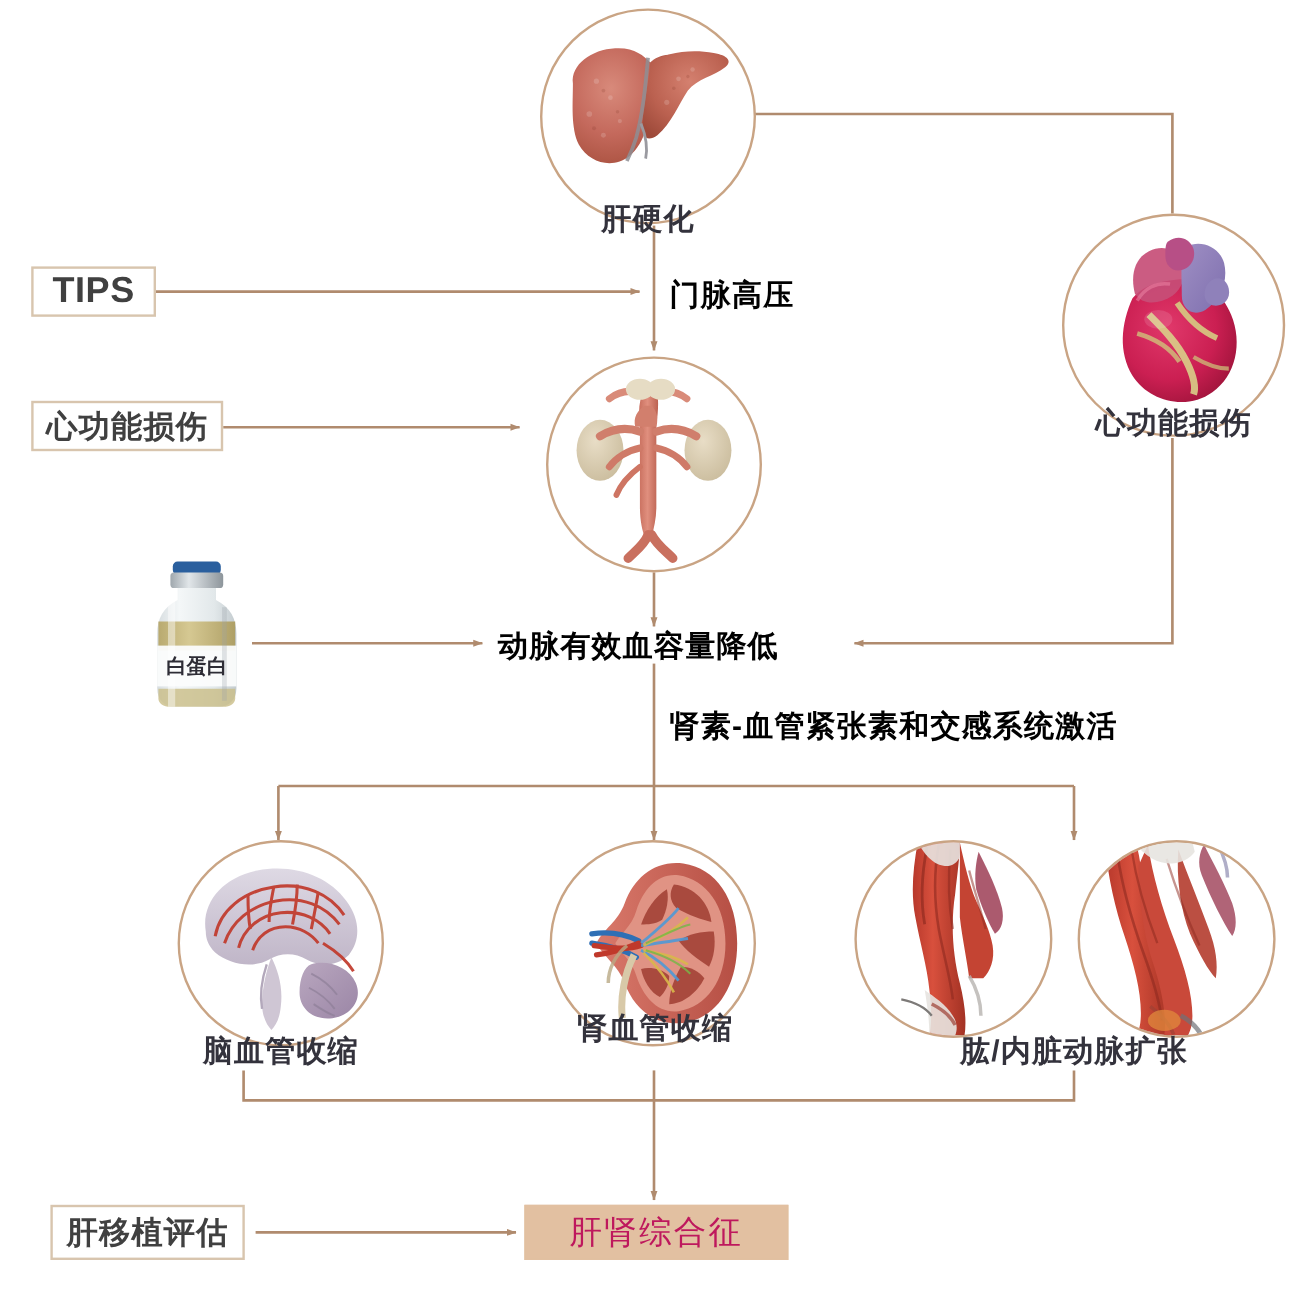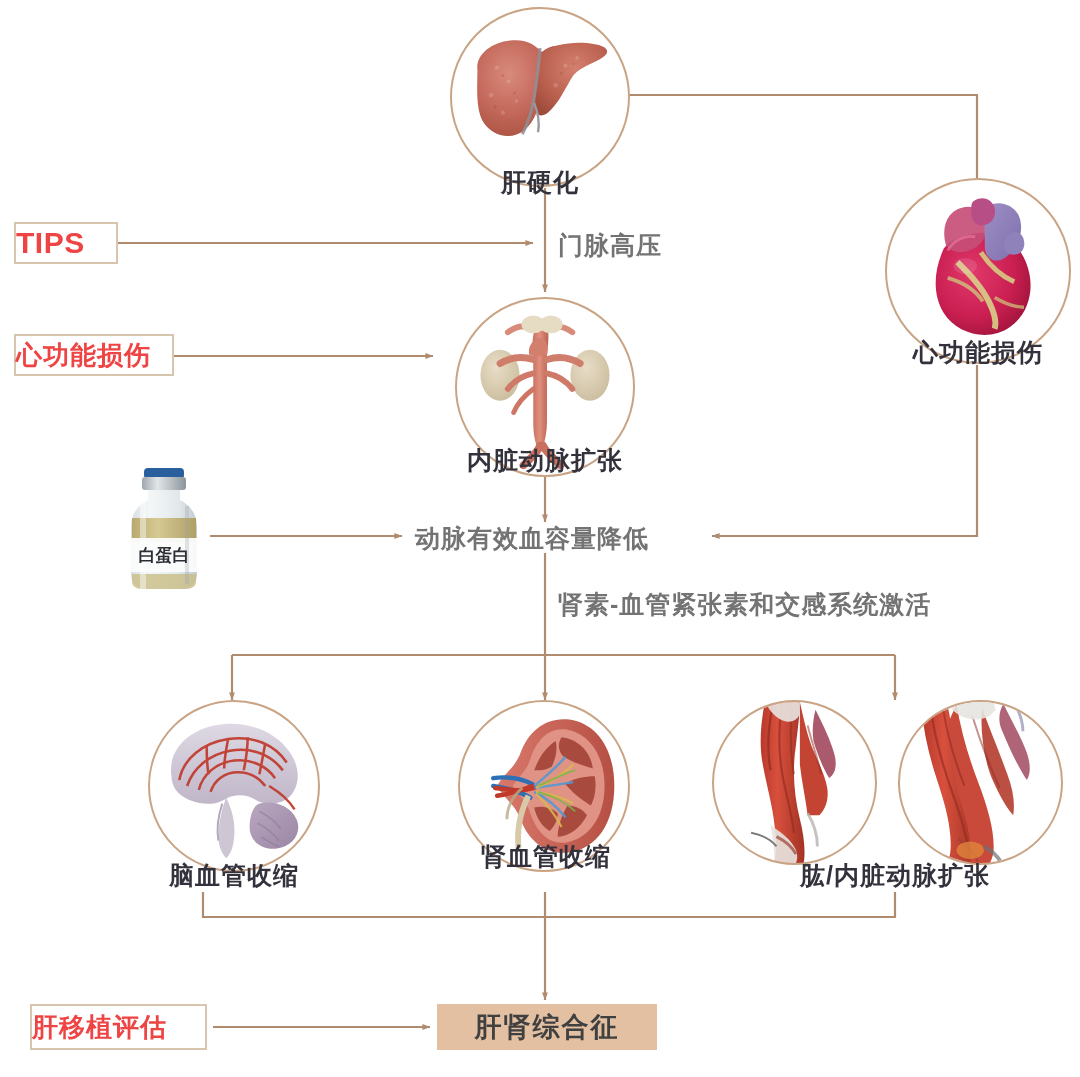--- a/index.html
+++ b/index.html
@@ -34,55 +34,56 @@
     color:#33323c;
     font-weight:bold;
     font-size:25px;
     letter-spacing:1px;
     white-space:nowrap;
   }
 
   
   .flow-text{
     position:absolute;
-    color:#737373;
+    color:#000000;
     font-weight:bold;
     font-size:25px;
     letter-spacing:1px;
     white-space:nowrap;
   }
 
   
   .tx-box{
     position:absolute;
     border:2px solid #d8c5ae;
     background:#ffffff;
     box-sizing:border-box;
     display:flex;
     align-items:center;
-    justify-content:flex-start;
-    color:#ef4444;
+    justify-content:center;
+    color:#404040;
     font-weight:bold;
     font-size:26px;
     letter-spacing:1px;
     white-space:nowrap;
+    margin-left:12px;
   }
   .tx-box.latin{font-size:30px;letter-spacing:0.5px;}
 
   
   .outcome-box{
     position:absolute;
     background:#e2c0a1;
     border:1px solid #e2c0a1;
     box-sizing:border-box;
     display:flex;
     align-items:center;
     justify-content:center;
-    color:#404040;
-    font-weight:bold;
+    color:#be185d;
+    font-weight:normal;
     font-size:27px;
     letter-spacing:2px;
     white-space:nowrap;
   }
 
   
   #connectors{
     position:absolute;
     left:0;top:0;
     width:1080px;height:1077px;
@@ -203,21 +204,20 @@
       <path d="M78,76 C68,78 58,84 52,92" stroke="#cf7a68" stroke-width="6" stroke-linecap="round" fill="none"></path>
       <path d="M92,76 C102,78 112,84 118,92" stroke="#cf7a68" stroke-width="6" stroke-linecap="round" fill="none"></path>
       <path d="M78,92 C70,98 62,106 58,116" stroke="#ce7563" stroke-width="5" stroke-linecap="round" fill="none"></path>
       <path d="M80,30 C70,26 60,28 52,34" stroke="#d98b79" stroke-width="6" stroke-linecap="round" fill="none"></path>
       <path d="M90,30 C100,26 110,28 118,34" stroke="#d98b79" stroke-width="6" stroke-linecap="round" fill="none"></path>
       <ellipse cx="78" cy="26" rx="12" ry="9" fill="#e6dcc4"></ellipse>
       <ellipse cx="96" cy="26" rx="12" ry="9" fill="#e6dcc4"></ellipse>
       <path d="M82,40 C76,44 72,50 74,58 L92,58 C94,50 92,44 88,40 Z" fill="#d27f6d"></path>
     </svg>
   </div>
-  <div class="node-label" style="left:425px;top:444px;width:240px;">内脏动脉扩张</div>
 
   <div class="node-circle" style="left:885px;top:178px;width:186px;height:186px;">
     <svg viewBox="0 0 186 186" xmlns="http://www.w3.org/2000/svg">
       <defs>
         <radialGradient id="hv" cx="40%" cy="40%" r="70%">
           <stop offset="0%" stop-color="#e0386a"></stop>
             <stop offset="60%" stop-color="#cb1f52"></stop>
           <stop offset="100%" stop-color="#9c1339"></stop>
         </radialGradient>
         <linearGradient id="pa" x1="0" y1="0" x2="1" y2="1">
@@ -436,21 +436,21 @@
   <div class="node-label" style="left:795px;top:859px;width:200px;">肱/内脏动脉扩张</div>
 
   <div class="tx-box latin" style="left:14px;top:222px;width:104px;height:42px;">
     <span>TIPS</span>
   </div>
 
   <div class="tx-box" style="left:14px;top:334px;width:160px;height:42px;">
     <span>心功能损伤</span>
   </div>
 
-  <div class="tx-box" style="left:30px;top:1004px;width:177px;height:46px;">
+  <div class="tx-box" style="left:30px;top:1004px;width:162px;height:46px;">
     <span>肝移植评估</span>
   </div>
 
   <div class="outcome-box" style="left:437px;top:1004px;width:220px;height:46px;">
     <span>肝肾综合征</span>
   </div>
 
 </div>
 
 </body></html>

